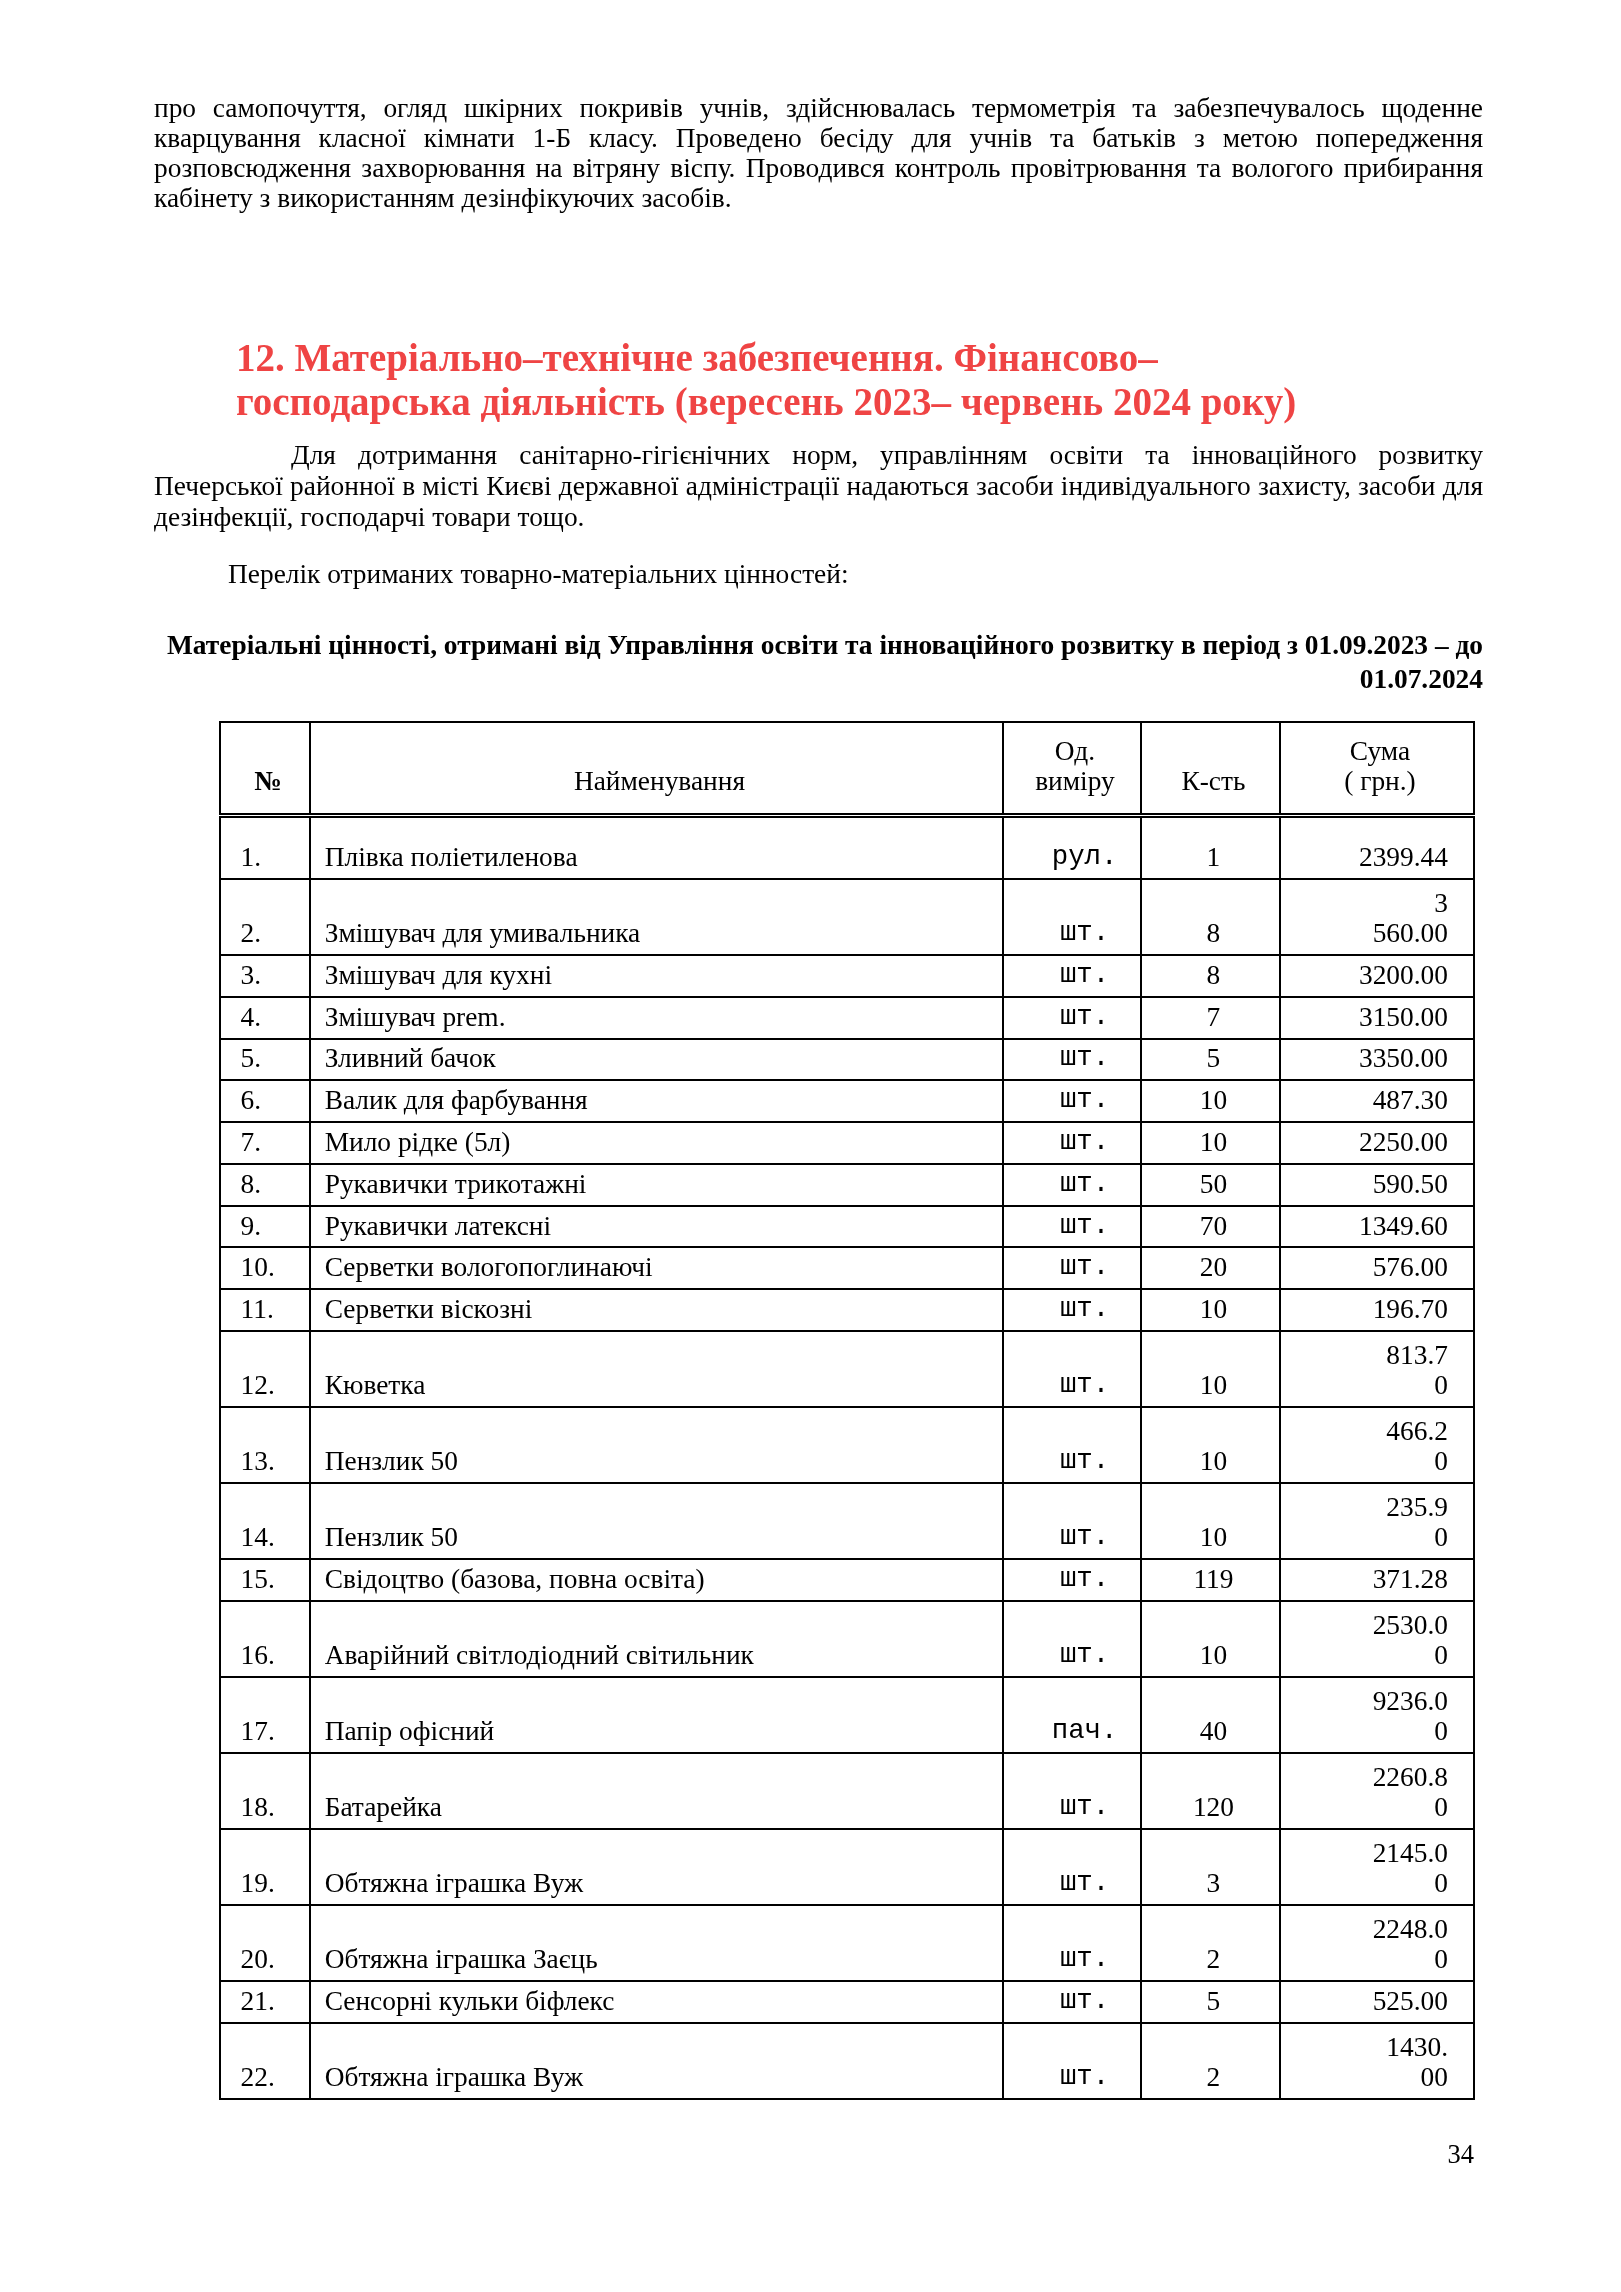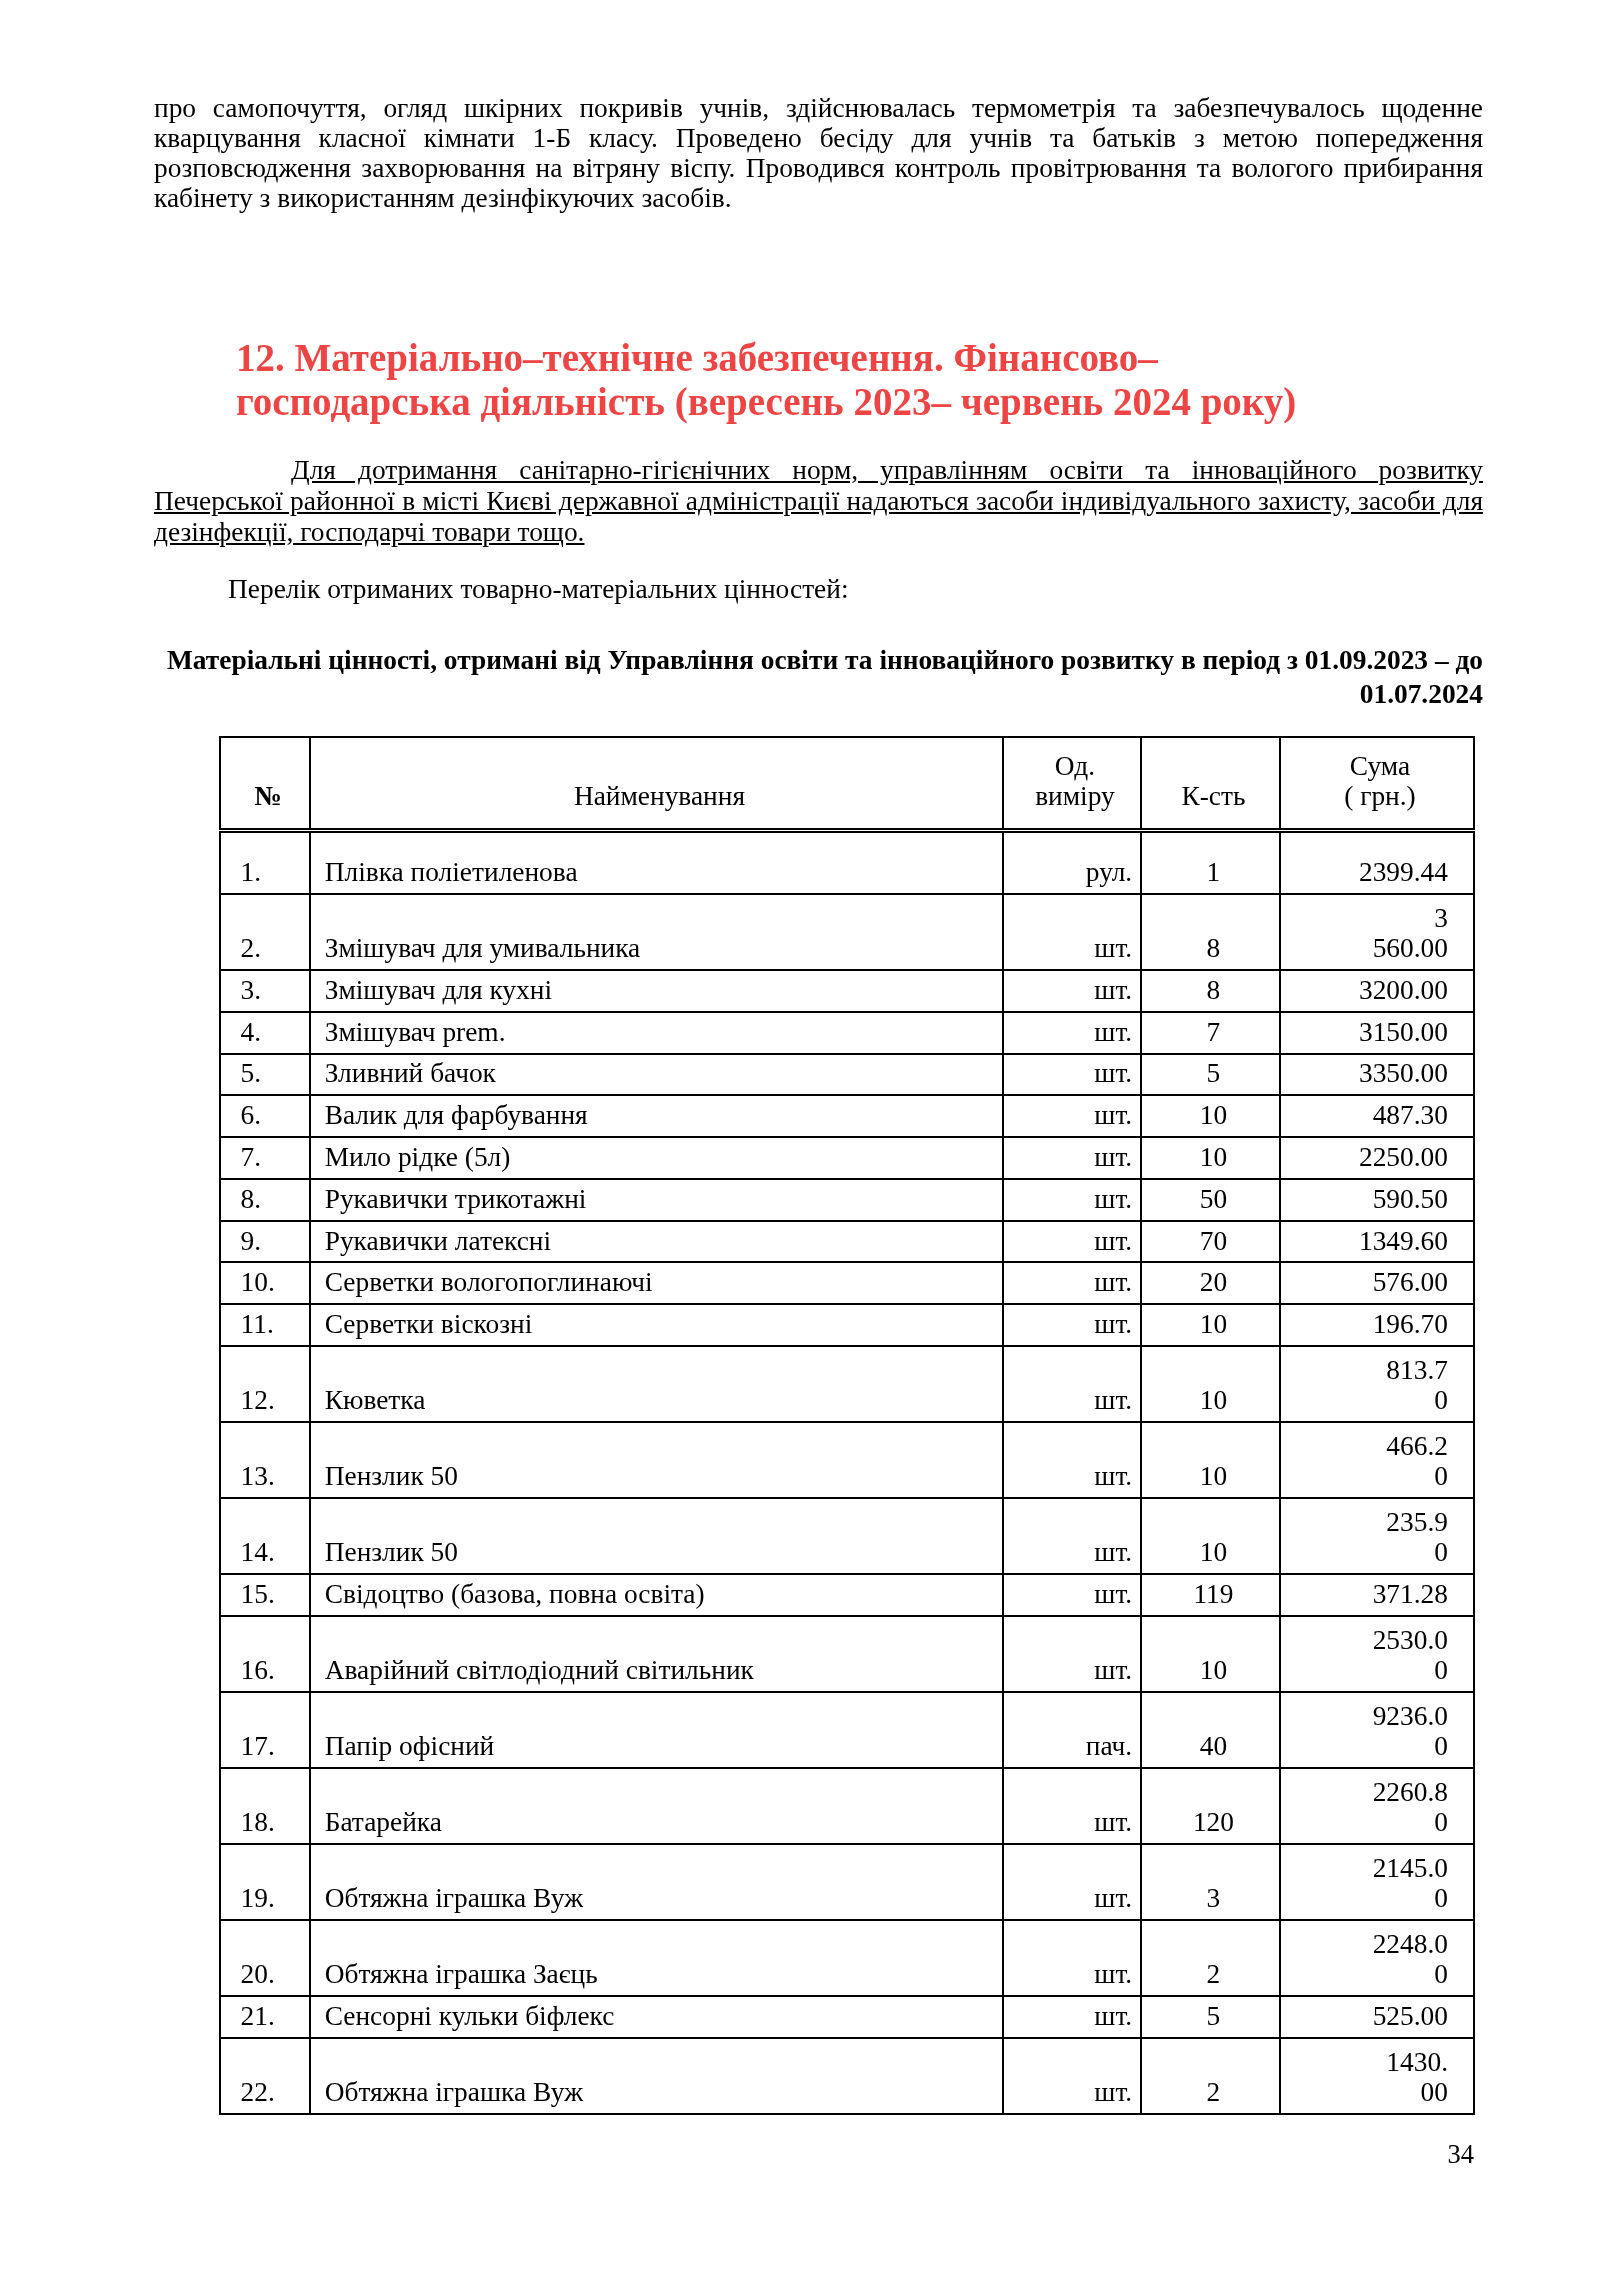--- a/index.html
+++ b/index.html
@@ -14,24 +14,23 @@
     padding: 49px 138px 0 154px;
     overflow: hidden;
   }
   .body-text {
     font-size: 27.4px;
     line-height: 30px;
     text-align: justify;
     margin-top: 44px;
   }
   .p2 {
-    margin-top: 31px;
+    margin-top: 16px;
     line-height: 31px;
     text-indent: 137px;
-    text-decoration: underline;
   }
   .p3 {
     margin-top: 25.5px;
     text-align: left;
     text-indent: 74px;
   }
   .section-heading {
     margin: 123px 0 0 82px;
     width: 1127px;
     font-family: "Liberation Serif", serif;
@@ -69,21 +68,21 @@
     border-bottom: 5.9px double #000;
     padding-bottom: 17px;
     white-space: pre-line;
   }
   .items-table thead th.col-num { font-weight: bold; }
   .items-table tbody tr { height: 40px; }
   .items-table tbody tr.tall { height: 76px; }
   .items-table tbody tr:first-child { height: 64px; }
   .items-table td.col-num  { text-align: left; padding-left: 19.6px; }
   .items-table td.col-name { text-align: left; }
-  .items-table td.col-unit { text-align: right; padding-left: 33px; }
+  .items-table td.col-unit { text-align: center; padding-left: 33px; font-family: Liberation Mono, monospace; }
   .items-table td.col-qty  { text-align: center; }
   .items-table td.col-sum  { text-align: right; padding-right: 25px; white-space: pre-line; }
   .page-number {
     position: absolute;
     top: 2139px;
     right: 147px;
     font-size: 26.5px;
   }
 </style>
 </head>

